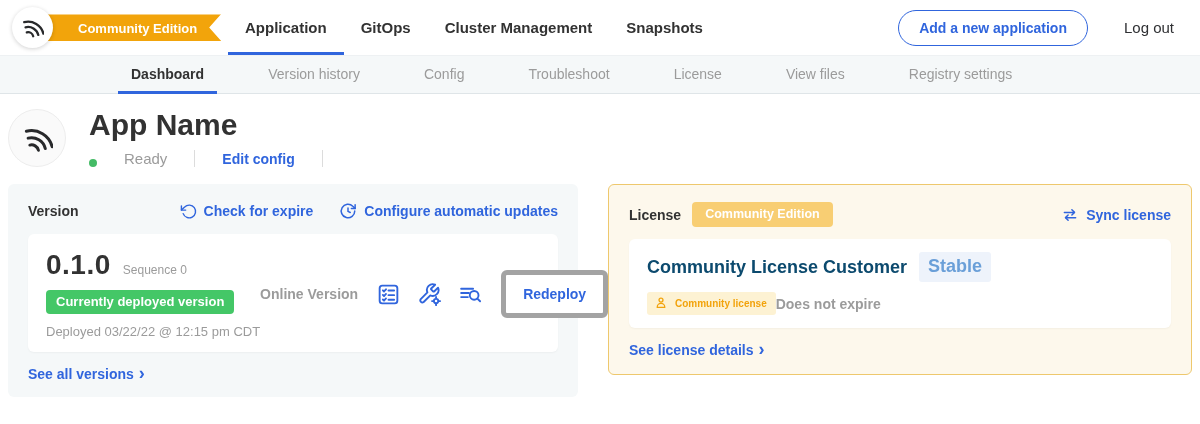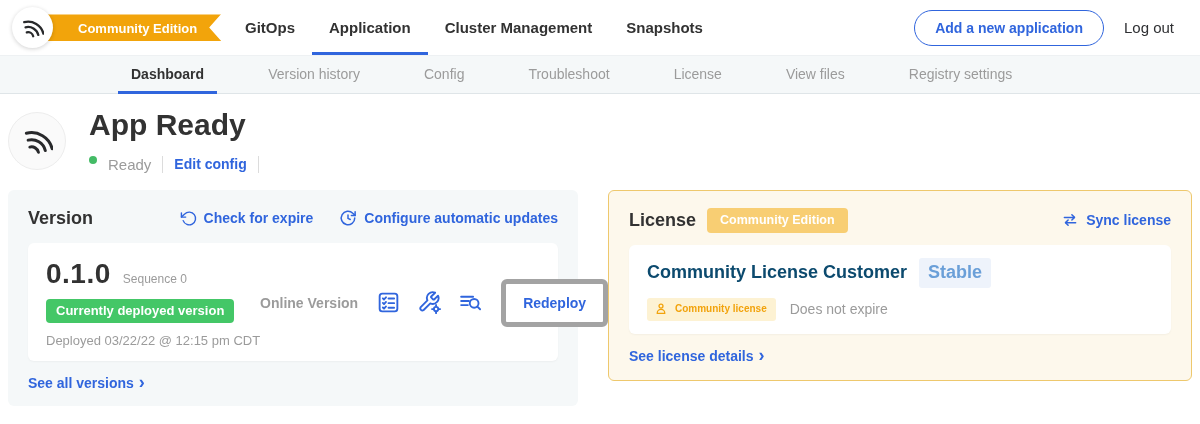--- a/index.html
+++ b/index.html
@@ -30,21 +30,21 @@
     box-shadow:0 1px 4px rgba(0,0,0,.18);
     display:flex; align-items:center; justify-content:center; color:#28292b;
   }
   .top-nav { display:flex; margin-left:8px; }
   .top-nav-item {
     display:flex; align-items:center; padding:0 17px;
     font-size:15px; font-weight:600; color:#323232; cursor:pointer;
     border-top:3px solid transparent; border-bottom:3px solid transparent;
   }
   .top-nav-item.active { border-bottom-color:#3065dd; }
-  .header-right { margin-left:auto; display:flex; align-items:center; gap:20px; }
+  .header-right { margin-left:auto; display:flex; align-items:center; gap:36px; }
   .add-app-btn {
     border:1.5px solid #3065dd; color:#3065dd; background:#fff;
     border-radius:19px; padding:9px 20px; font-size:14px; font-weight:700;
     font-family:inherit; cursor:pointer; white-space:nowrap;
   }
   .logout-link { font-size:15px; font-weight:500; color:#2f3033; cursor:pointer; }
 
   
   .subnav {
     height:38px; background:#f5f8f9;
@@ -59,29 +59,29 @@
   .subnav-item.active { color:#323232; font-weight:700; border-bottom-color:#3065dd; }
 
   
   .app-header { display:flex; align-items:center; gap:23px; padding:15px 0 0 8px; }
   .app-logo-circle {
     width:58px; height:58px; border-radius:50%; background:#fafafa;
     border:1px solid #ededed; color:#28292b;
     display:flex; align-items:center; justify-content:center;
   }
   .app-title { font-size:30px; font-weight:700; color:#323232; line-height:1.05; }
-  .status-row { display:flex; align-items:flex-start; gap:11px; margin-top:15px; }
+  .status-row { display:flex; align-items:flex-end; gap:27px; margin-top:9px; }
   .status-dot { width:8px; height:8px; border-radius:50%; background:#44bb66; }
   .status-text { font-size:15px; font-weight:500; color:#9b9b9b; }
   .v-divider { width:1px; height:17px; background:#dcdcdc; }
   .edit-config-link { font-size:14px; font-weight:700; color:#3065dd; cursor:pointer; }
 
   
   .cards-row { display:flex; align-items:flex-start; gap:30px; padding:17px 8px 0 8px; }
-  .card-title { font-size:18px; font-weight:700; color:#323232; }
+  .card-title { font-size:14px; font-weight:700; color:#323232; }
   .blue-link {
     display:inline-flex; align-items:center; gap:7px;
     color:#3065dd; font-size:14px; font-weight:700; cursor:pointer; white-space:nowrap;
   }
   .see-link { margin-top:14px; display:inline-flex; align-items:center; gap:5px;
     color:#3065dd; font-size:14px; font-weight:700; cursor:pointer; }
   .chev { font-size:18px; line-height:12px; font-weight:700; transform:translateY(-1px); }
 
   
   .version-card {
@@ -134,21 +134,21 @@
   .stable-badge {
     margin-left:12px; background:#eef3fb; color:#6a9fd8; font-size:18px; font-weight:600;
     padding:4px 9px 5px; border-radius:3px;
   }
   .license-meta-row { display:flex; align-items:center; margin-top:10px; }
   .license-type-badge {
     display:inline-flex; align-items:center; gap:7px;
     background:#fdf2d3; color:#f2a30c; font-size:10px; font-weight:700;
     padding:4px 9px 5px 7px; border-radius:3px;
   }
-  .expiry-text { margin-left:14px; font-size:14px; font-weight:400; color:#9b9b9b; }
+  .expiry-text { font-size:14px; font-weight:700; color:#9b9b9b; }
 </style>
 </head>
 <body>
 
 <header class="top-header">
   <div class="brand">
     <div class="edition-ribbon">Community Edition</div>
     <div class="logo-circle">
       <span>
         <svg width="23" height="23" viewBox="0 0 24 24" fill="none" stroke="currentColor" stroke-width="2.4" stroke-linecap="round">
@@ -156,22 +156,22 @@
             <path d="M5 15.5 A5.5 5.5 0 0 1 10.5 21"></path>
             <path d="M5 10 A11 11 0 0 1 16 21"></path>
             <path d="M5 4.5 A16.5 16.5 0 0 1 21.5 21"></path>
           </g>
         </svg>
       </span>
     </div>
   </div>
 
   <nav class="top-nav">
+    <div class="top-nav-item active">Application</div>
     <div class="top-nav-item">GitOps</div>
-    <div class="top-nav-item active">Application</div>
     <div class="top-nav-item">Cluster Management</div>
     <div class="top-nav-item">Snapshots</div>
   </nav>
 
   <div class="header-right">
     <button class="add-app-btn">Add a new application</button>
     <span class="logout-link">Log out</span>
   </div>
 </header>
 
@@ -191,21 +191,21 @@
       <svg width="31" height="31" viewBox="0 0 24 24" fill="none" stroke="currentColor" stroke-width="2.3" stroke-linecap="round">
         <g transform="rotate(-14 12 12)">
           <path d="M5 15.5 A5.5 5.5 0 0 1 10.5 21"></path>
           <path d="M5 10 A11 11 0 0 1 16 21"></path>
           <path d="M5 4.5 A16.5 16.5 0 0 1 21.5 21"></path>
         </g>
       </svg>
     </span>
   </div>
   <div>
-    <div class="app-title">App Ready</div>
+    <div class="app-title">App Name</div>
     <div class="status-row">
       <span class="status-dot"></span>
       <span class="status-text">Ready</span>
       <span class="v-divider"></span>
       <span class="edit-config-link">Edit config</span>
       <span class="v-divider"></span>
     </div>
   </div>
 </section>
 

